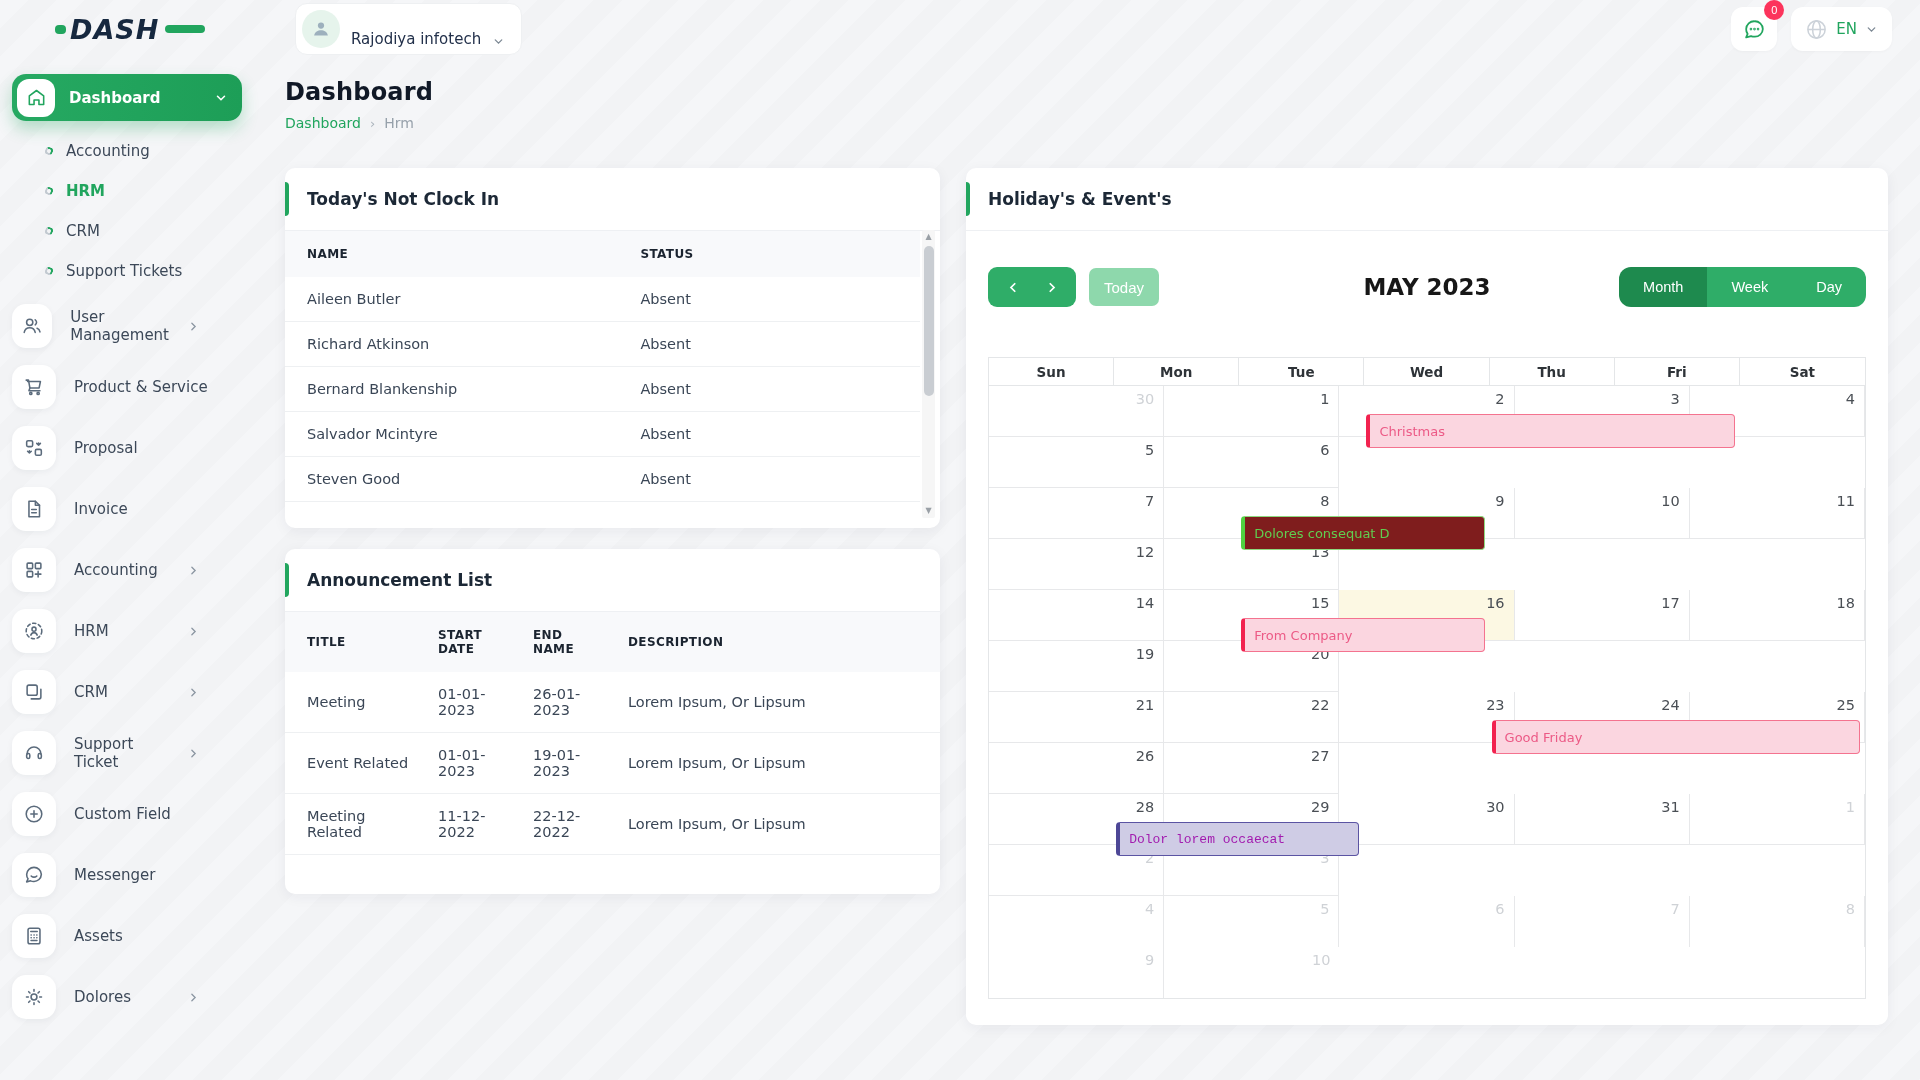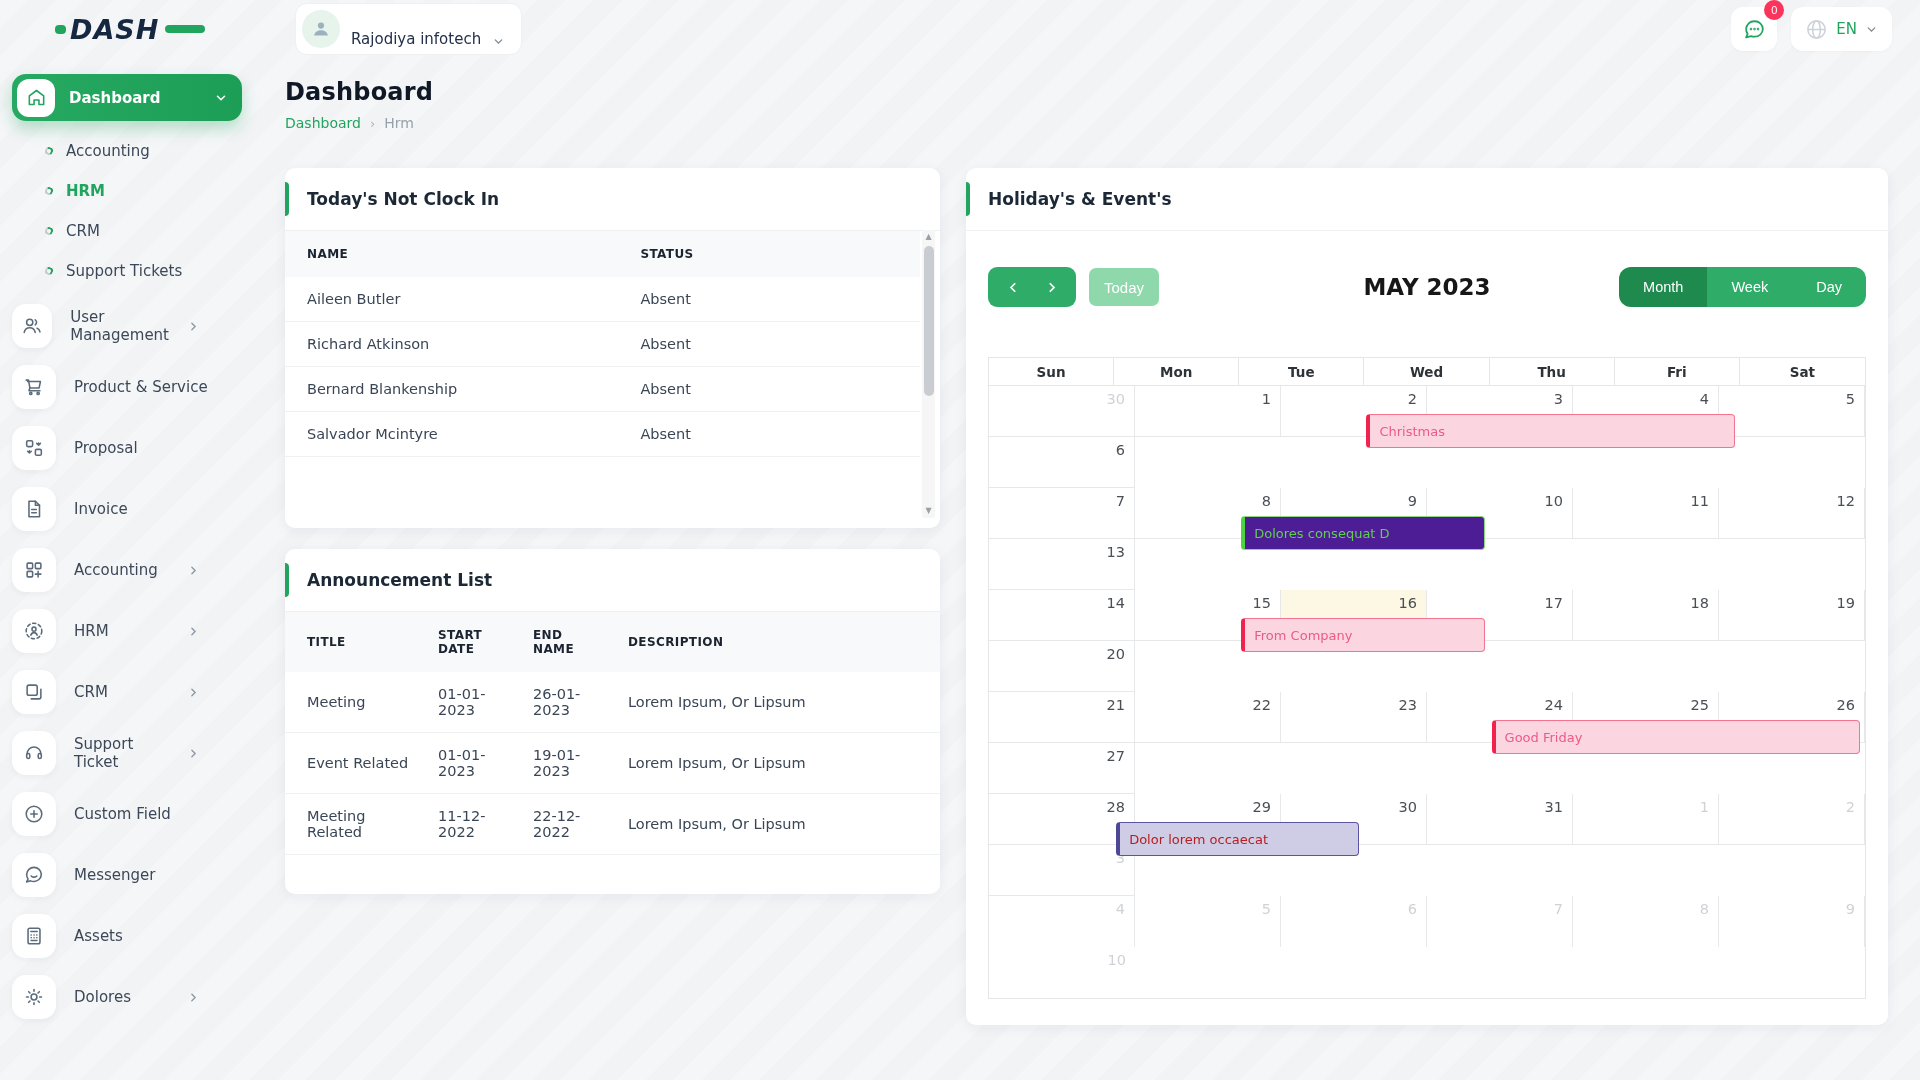--- a/index.html
+++ b/index.html
@@ -85,21 +85,21 @@
     color:#fff;font-size:15px;cursor:pointer}
   .cal-month{position:absolute;left:0;right:0;text-align:center;font-size:23px;font-weight:700;color:#171717;pointer-events:none}
   .view-group{margin-left:auto;display:flex;border-radius:12px;overflow:hidden;height:40px}
   .view-btn{border:none;padding:0 24px;font-size:14.5px;color:#fff;background:var(--green-mid);cursor:pointer}
   .view-btn.active{background:var(--green-dark)}
   .cal-grid{margin:50px 22px 0 22px;border:1px solid #e4e6e8}
   .cal-dow{display:grid;grid-template-columns:repeat(7,1fr)}
   .dow-cell{height:28px;display:flex;align-items:center;justify-content:center;font-size:13.5px;font-weight:700;
     color:#2e3338;border-right:1px solid #e4e6e8;border-bottom:1px solid #e4e6e8}
   .dow-cell:last-child{border-right:none}
-  .cal-week{display:grid;grid-template-columns:repeat(6,1fr);position:relative;height:102px}
+  .cal-week{display:grid;grid-template-columns:repeat(5,1fr);position:relative;height:102px}
   .day-cell{border-right:1px solid #e7e8ea;border-bottom:1px solid #e7e8ea;position:relative;cursor:pointer}
   .day-cell:last-child{border-right:none}
   .cal-week:last-child .day-cell{border-bottom:none}
   .day-num{position:absolute;top:5px;right:9px;font-size:14.5px;color:#4a4f55}
   .day-cell.other .day-num{color:#cfd2d6}
   .day-cell.today{background:#fcf8e3}
   .event-bar{position:absolute;top:28px;height:34px;border-radius:4px;border:1px solid;border-left-width:4px;
     display:flex;align-items:center;padding-left:9px;font-size:13px;cursor:pointer;overflow:hidden;white-space:nowrap}
 </style>
 </head>
@@ -370,20 +370,24 @@
                   <td>Absent</td>
                 </tr>
                 <tr>
                   <td>Bernard Blankenship</td>
                   <td>Absent</td>
                 </tr>
                 <tr>
                   <td>Salvador Mcintyre</td>
                   <td>Absent</td>
                 </tr>
+                <tr>
+                  <td>Steven Good</td>
+                  <td>Absent</td>
+                </tr>
               </tbody>
           </table>
           <div class="scrollbar">
             <span class="sb-arrow">▲</span>
             <span class="sb-thumb"></span>
             <span class="sb-arrow down">▼</span>
           </div>
         </div>
 
         <div class="card ann-card">
@@ -506,21 +510,21 @@
                 </div>
                 <div class="day-cell">
                   <span class="day-num">11</span>
                 </div>
                 <div class="day-cell">
                   <span class="day-num">12</span>
                 </div>
                 <div class="day-cell">
                   <span class="day-num">13</span>
                 </div>
-                <div class="event-bar" style="left: calc(28.5714% + 2px); width: calc(28.5714% - 7px); background: #4c1d95; border-color: rgb(142, 217, 127) rgb(142, 217, 127) rgb(142, 217, 127) rgb(80, 211, 64); color: rgb(97, 206, 80);">Dolores consequat D</div>
+                <div class="event-bar" style="left: calc(28.5714% + 2px); width: calc(28.5714% - 7px); background: #7f1d1d; border-color: rgb(142, 217, 127) rgb(142, 217, 127) rgb(142, 217, 127) rgb(80, 211, 64); color: rgb(97, 206, 80);">Dolores consequat D</div>
               </div>
               <div class="cal-week">
                 <div class="day-cell">
                   <span class="day-num">14</span>
                 </div>
                 <div class="day-cell">
                   <span class="day-num">15</span>
                 </div>
                 <div class="day-cell today">
                   <span class="day-num">16</span>
@@ -578,21 +582,21 @@
                 </div>
                 <div class="day-cell other">
                   <span class="day-num">1</span>
                 </div>
                 <div class="day-cell other">
                   <span class="day-num">2</span>
                 </div>
                 <div class="day-cell other">
                   <span class="day-num">3</span>
                 </div>
-                <div class="event-bar" style="left: calc(14.2857% + 2px); width: calc(28.5714% - 7px); background: rgb(207, 204, 229); border-color: rgb(91, 84, 163) rgb(91, 84, 163) rgb(91, 84, 163) rgb(77, 71, 150); color: #b91c1c;">Dolor lorem occaecat</div>
+                <div class="event-bar" style="left: calc(14.2857% + 2px); width: calc(28.5714% - 7px); background: rgb(207, 204, 229); border-color: rgb(91, 84, 163) rgb(91, 84, 163) rgb(91, 84, 163) rgb(77, 71, 150); color: #a21caf; font-family: Liberation Mono, monospace;">Dolor lorem occaecat</div>
               </div>
               <div class="cal-week">
                 <div class="day-cell other">
                   <span class="day-num">4</span>
                 </div>
                 <div class="day-cell other">
                   <span class="day-num">5</span>
                 </div>
                 <div class="day-cell other">
                   <span class="day-num">6</span>

